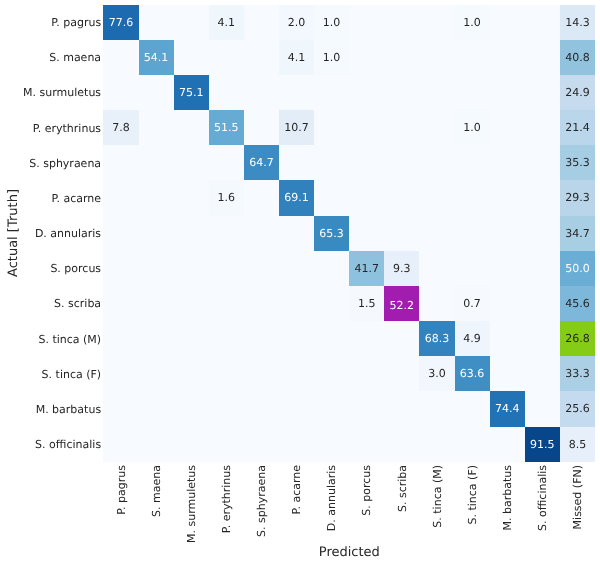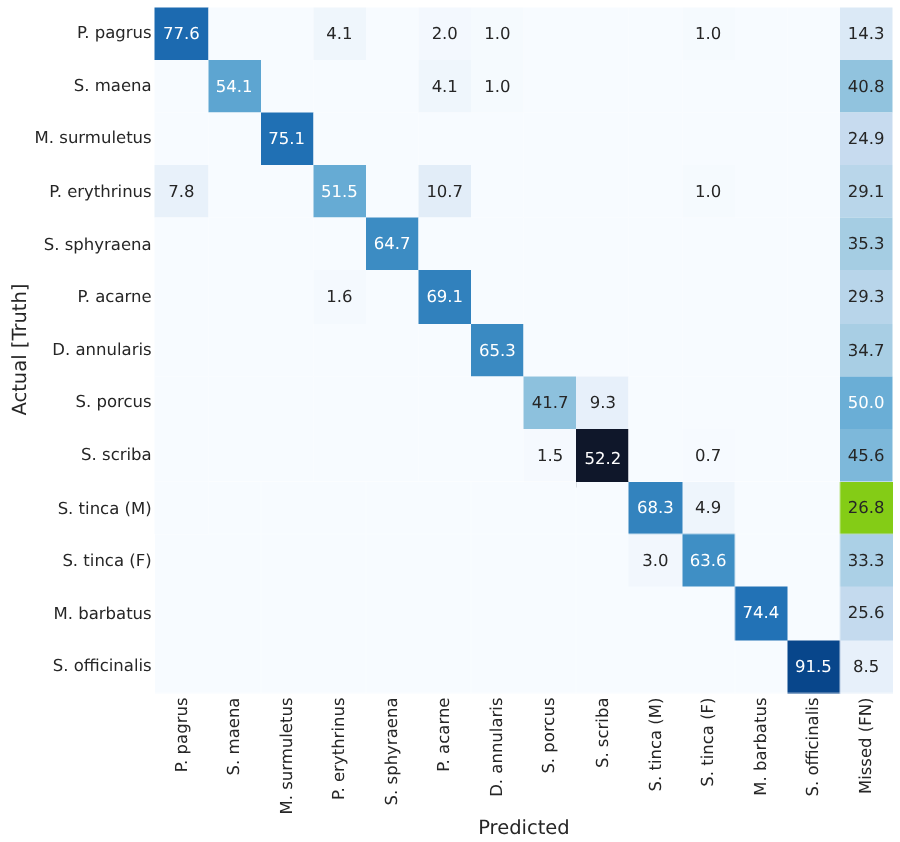--- a/index.html
+++ b/index.html
@@ -123,21 +123,21 @@
       <div class="cell" style="left: 210.686px; top: 105.519px; width: 35.1143px; height: 35.1731px; background: rgb(247, 251, 255);"></div>
       <div class="cell" style="left: 245.8px; top: 105.519px; width: 35.1143px; height: 35.1731px; background: rgb(247, 251, 255);"></div>
       <div class="cell" style="left: 280.914px; top: 105.519px; width: 35.1143px; height: 35.1731px; background: rgb(247, 251, 255);"></div>
       <div class="cell" style="left: 316.029px; top: 105.519px; width: 35.1143px; height: 35.1731px; background: rgb(247, 251, 255);"></div>
       <div class="cell" style="left: 351.143px; top: 105.519px; width: 35.1143px; height: 35.1731px; background: rgb(245, 250, 254);">
         <div class="cellval dark">1.0</div>
       </div>
       <div class="cell" style="left: 386.257px; top: 105.519px; width: 35.1143px; height: 35.1731px; background: rgb(247, 251, 255);"></div>
       <div class="cell" style="left: 421.371px; top: 105.519px; width: 35.1143px; height: 35.1731px; background: rgb(247, 251, 255);"></div>
       <div class="cell" style="left: 456.486px; top: 105.519px; width: 35.1143px; height: 35.1731px; background: rgb(185, 214, 234);">
-        <div class="cellval dark">29.1</div>
+        <div class="cellval dark">21.4</div>
       </div>
       <div class="cell" style="left: 0px; top: 140.692px; width: 35.1143px; height: 35.1731px; background: rgb(247, 251, 255);"></div>
       <div class="cell" style="left: 35.1143px; top: 140.692px; width: 35.1143px; height: 35.1731px; background: rgb(247, 251, 255);"></div>
       <div class="cell" style="left: 70.2286px; top: 140.692px; width: 35.1143px; height: 35.1731px; background: rgb(247, 251, 255);"></div>
       <div class="cell" style="left: 105.343px; top: 140.692px; width: 35.1143px; height: 35.1731px; background: rgb(247, 251, 255);"></div>
       <div class="cell" style="left: 140.457px; top: 140.692px; width: 35.1143px; height: 35.1731px; background: rgb(60, 140, 195);">
         <div class="cellval light">64.7</div>
       </div>
       <div class="cell" style="left: 175.571px; top: 140.692px; width: 35.1143px; height: 35.1731px; background: rgb(247, 251, 255);"></div>
       <div class="cell" style="left: 210.686px; top: 140.692px; width: 35.1143px; height: 35.1731px; background: rgb(247, 251, 255);"></div>
@@ -211,21 +211,21 @@
       <div class="cell" style="left: 0px; top: 281.385px; width: 35.1143px; height: 35.1731px; background: rgb(247, 251, 255);"></div>
       <div class="cell" style="left: 35.1143px; top: 281.385px; width: 35.1143px; height: 35.1731px; background: rgb(247, 251, 255);"></div>
       <div class="cell" style="left: 70.2286px; top: 281.385px; width: 35.1143px; height: 35.1731px; background: rgb(247, 251, 255);"></div>
       <div class="cell" style="left: 105.343px; top: 281.385px; width: 35.1143px; height: 35.1731px; background: rgb(247, 251, 255);"></div>
       <div class="cell" style="left: 140.457px; top: 281.385px; width: 35.1143px; height: 35.1731px; background: rgb(247, 251, 255);"></div>
       <div class="cell" style="left: 175.571px; top: 281.385px; width: 35.1143px; height: 35.1731px; background: rgb(247, 251, 255);"></div>
       <div class="cell" style="left: 210.686px; top: 281.385px; width: 35.1143px; height: 35.1731px; background: rgb(247, 251, 255);"></div>
       <div class="cell" style="left: 245.8px; top: 281.385px; width: 35.1143px; height: 35.1731px; background: rgb(245, 249, 254);">
         <div class="cellval dark">1.5</div>
       </div>
-      <div class="cell" style="left: 280.914px; top: 281.385px; width: 35.1143px; height: 39px; background: #0f172a;">
+      <div class="cell" style="left: 280.914px; top: 281.385px; width: 35.1143px; height: 39px; background: #a21caf;">
         <div class="cellval light">52.2</div>
       </div>
       <div class="cell" style="left: 316.029px; top: 281.385px; width: 35.1143px; height: 35.1731px; background: rgb(247, 251, 255);"></div>
       <div class="cell" style="left: 351.143px; top: 281.385px; width: 35.1143px; height: 35.1731px; background: rgb(246, 250, 255); text-align: right;">
         <div class="cellval dark">0.7</div>
       </div>
       <div class="cell" style="left: 386.257px; top: 281.385px; width: 35.1143px; height: 35.1731px; background: rgb(247, 251, 255);"></div>
       <div class="cell" style="left: 421.371px; top: 281.385px; width: 35.1143px; height: 35.1731px; background: rgb(247, 251, 255);"></div>
       <div class="cell" style="left: 456.486px; top: 281.385px; width: 35.1143px; height: 35.1731px; background: rgb(125, 184, 218);">
         <div class="cellval dark">45.6</div>

